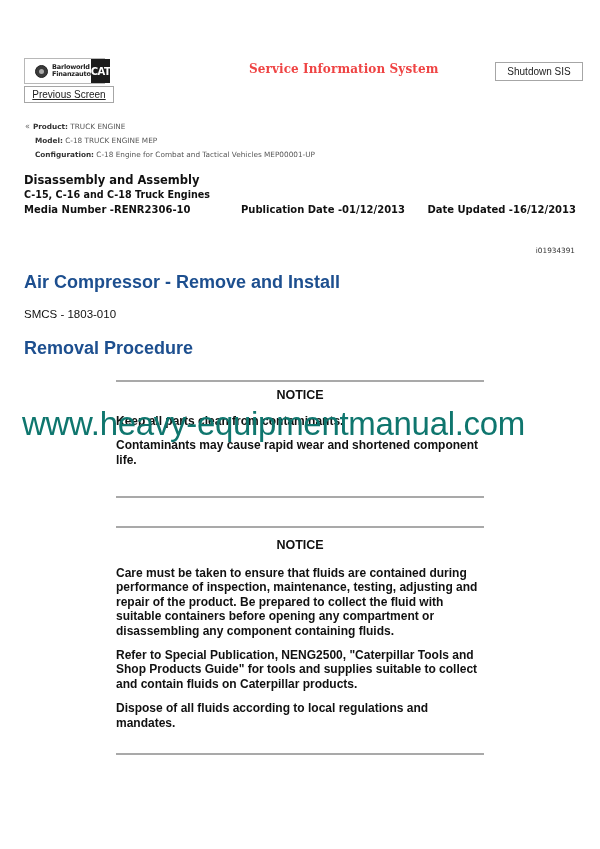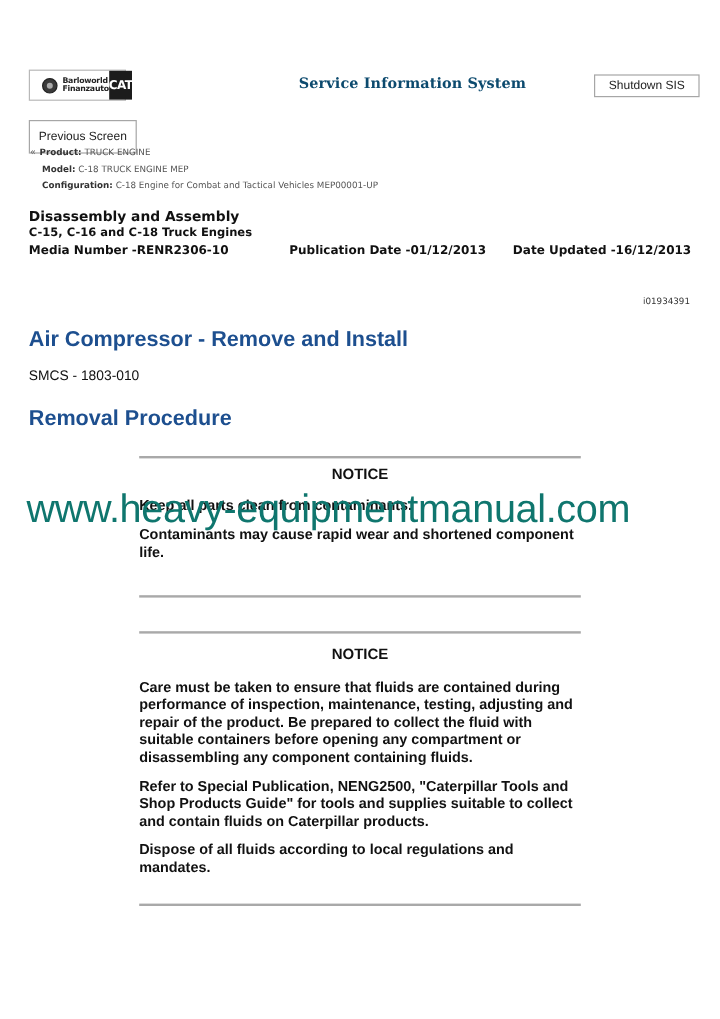--- a/index.html
+++ b/index.html
@@ -27,26 +27,26 @@
       width: 25px; background: #1c1c1c; color: #fff; font-family: "DejaVu Sans", sans-serif;
       font-weight: bold; font-size: 10px; display: flex; align-items: center; justify-content: center;
       letter-spacing: -0.5px;
     }
 
     .btn {
       position: absolute; border: 1px solid #a6a6a6; background: #fff;
       font-family: "Liberation Sans", sans-serif; font-size: 10px; color: #222;
       display: flex; align-items: center; justify-content: center; cursor: pointer;
     }
-    .btn-prev { left: 24px; top: 100px; width: 90px; height: 28px; }
+    .btn-prev { left: 24px; top: 86px; width: 90px; height: 17px; text-decoration: underline; }
     .btn-shutdown { left: 495px; top: 62px; width: 88px; height: 19px; }
 
     .sis-title {
       position: absolute; left: 249px; top: 62px; font-family: "DejaVu Serif", serif;
-      font-weight: bold; font-size: 12px; color: #0c4a6e; letter-spacing: 0.1px;
+      font-weight: bold; font-size: 12px; color: #ef4444; letter-spacing: 0.1px;
     }
 
     .meta { position: absolute; left: 25px; top: 120px; font-family: "DejaVu Sans", sans-serif; font-size: 7.3px; color: #555; }
     .meta .row { height: 14px; line-height: 14px; white-space: nowrap; }
     .meta .lbl { font-weight: bold; color: #333; }
     .meta .row.indent { padding-left: 10px; }
     .meta .chev { color: #666; font-size: 8px; margin-right: 3px; }
 
     .doc-head { position: absolute; left: 24px; top: 173px; width: 552px; font-family: "DejaVu Sans", sans-serif; color: #111; }
     .doc-head .h1 { font-weight: bold; font-size: 11.5px; line-height: 15px; }

